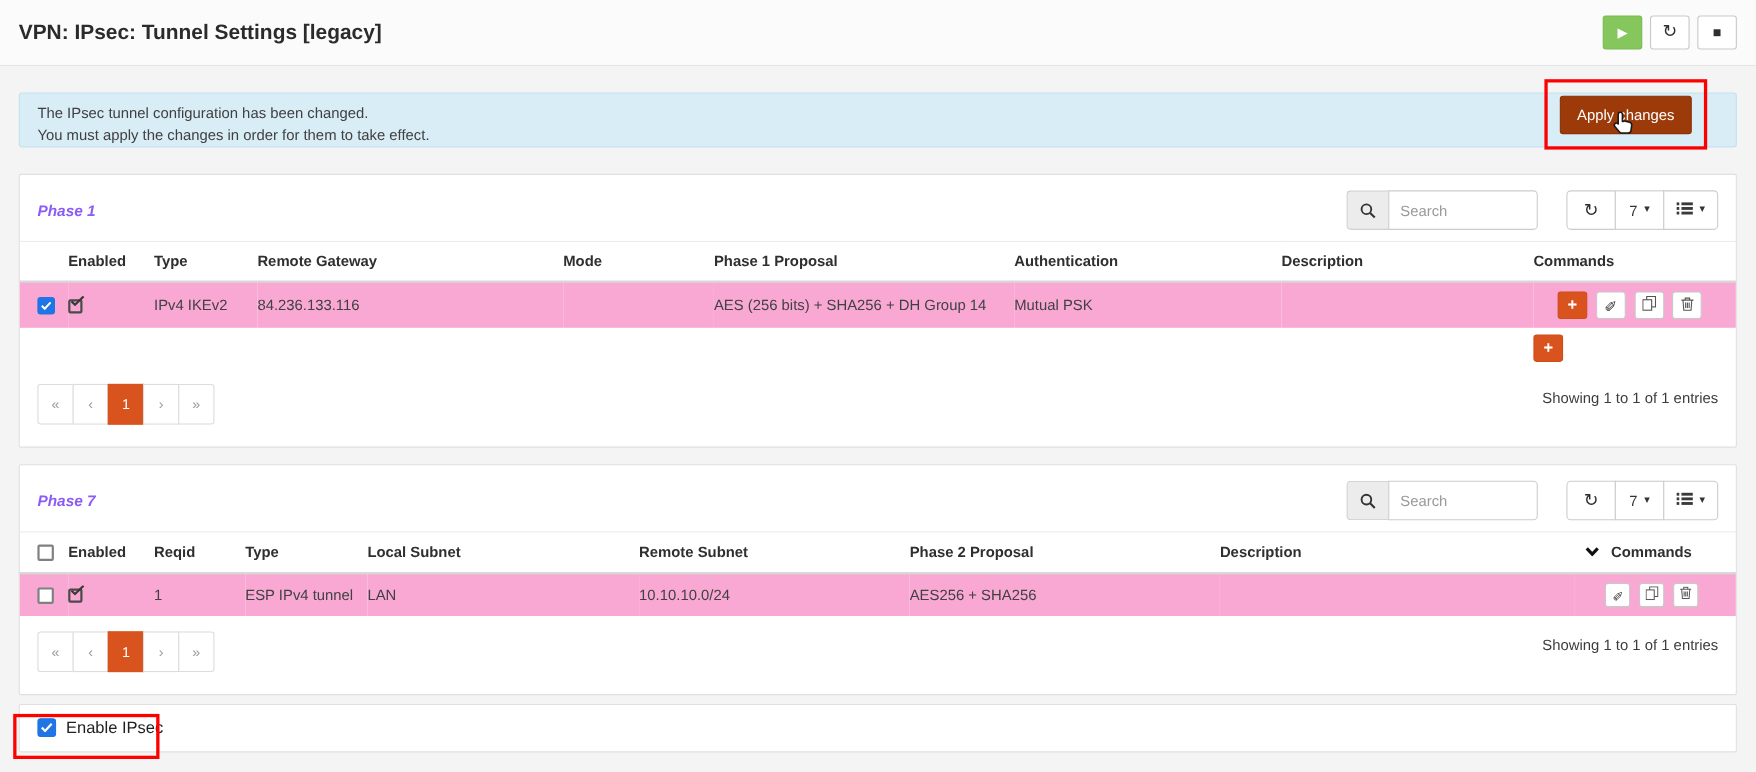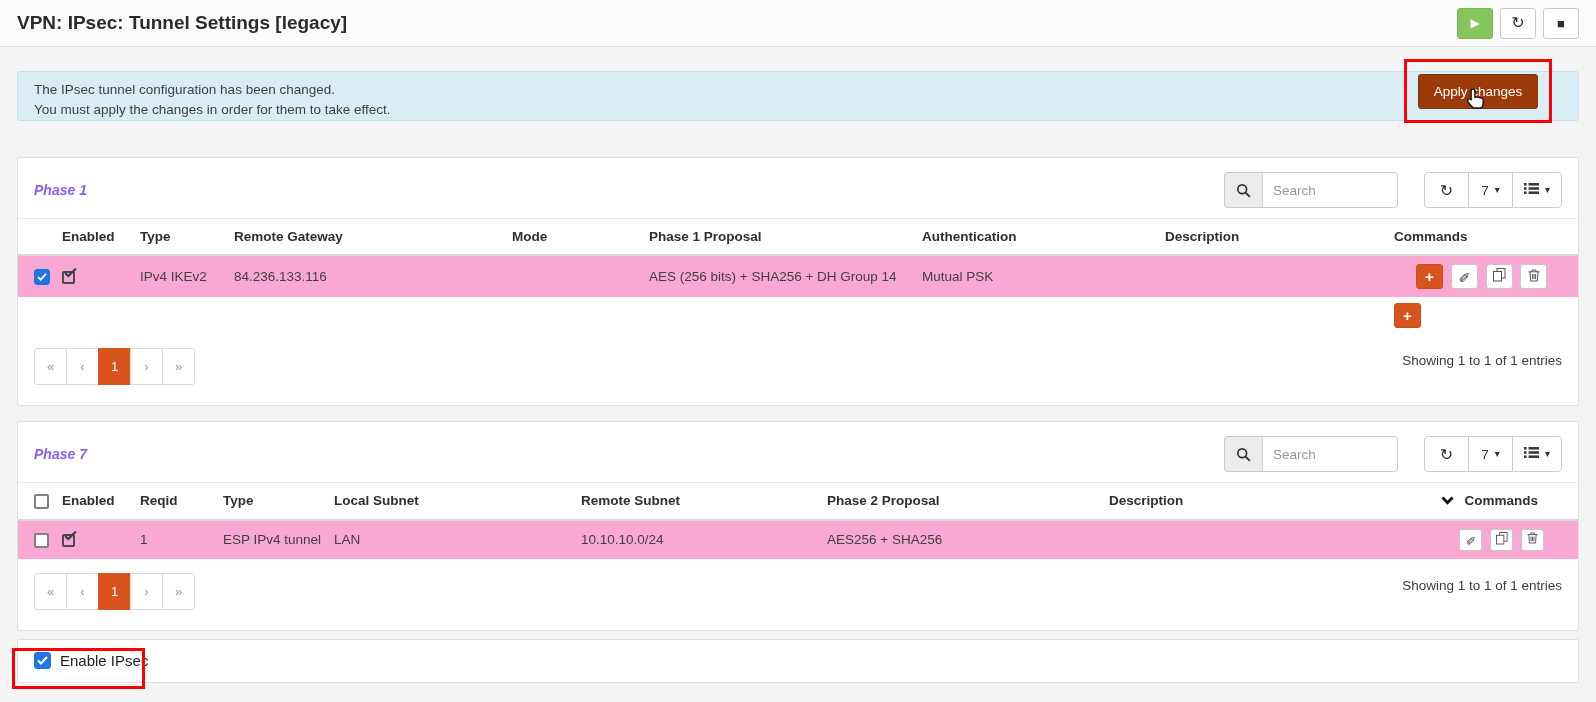--- a/index.html
+++ b/index.html
@@ -1,37 +1,37 @@
 <!DOCTYPE html>
 <html><head>
 <meta charset="utf-8">
 <style>
   * { box-sizing: border-box; margin: 0; padding: 0; }
   html,body { width:1596px; height:702px; overflow:hidden; }
   body { font-family:"Liberation Sans", sans-serif; background:#f4f4f4; color:#3c3c3c; }
 
   
-  .topbar { height:47px; background:#fbfbfb; border-bottom:1px solid #e4e4e4;
+  .topbar { height:60px; background:#fbfbfb; border-bottom:1px solid #e4e4e4;
             display:flex; align-items:center; justify-content:space-between; padding:0 17px; }
   .page-title { font-size:19px; font-weight:bold; color:#2b2b2b; }
   .svc-group { display:flex; gap:7px; }
   .svc-btn { height:31px; min-width:36px; border:1px solid #c9c9c9; background:#fff; border-radius:3px;
              display:flex; align-items:center; justify-content:center; font-size:13px; color:#333; cursor:pointer; }
   .svc-btn.green { background:#85c75c; border-color:#79bb50; color:#fff; }
   .svc-btn .glyph { line-height:1; }
   .svc-btn.green .glyph { font-size:12px; }
   .stop-glyph { font-size:13px; color:#2e2e2e; }
   .refresh-glyph { font-size:16px; color:#2e2e2e; }
 
   
   .content { padding:24px 17px 0; }
 
   
   .alert { position:relative; background:#d9edf7; border:1px solid #c2e2ef; border-radius:3px;
-           padding:8px 16px; height:50px; margin-bottom:36px; font-size:13.5px; color:#404040; line-height:1.45; }
+           padding:8px 16px; height:50px; margin-bottom:24px; font-size:13.5px; color:#404040; line-height:1.45; }
   .apply-highlight { position:absolute; top:-13px; right:26px; width:148px; height:64px;
                      border:3px solid #fd0000; display:flex; align-items:center; justify-content:center; }
   .apply-btn { background:#9c3a0a; border:1px solid #8a3308; color:#fff; font-size:13.5px;
                padding:9px 15px; border-radius:3px; cursor:pointer; font-family:inherit; }
   .hand-cursor { position:absolute; left:54px; top:24px; pointer-events:none; }
 
   
   .panel { background:#fff; border:1px solid #e0e0e0; border-radius:2px; }
   .panel.p1 { margin-bottom:15px; }
   .panel.p2 { margin-bottom:8px; }

